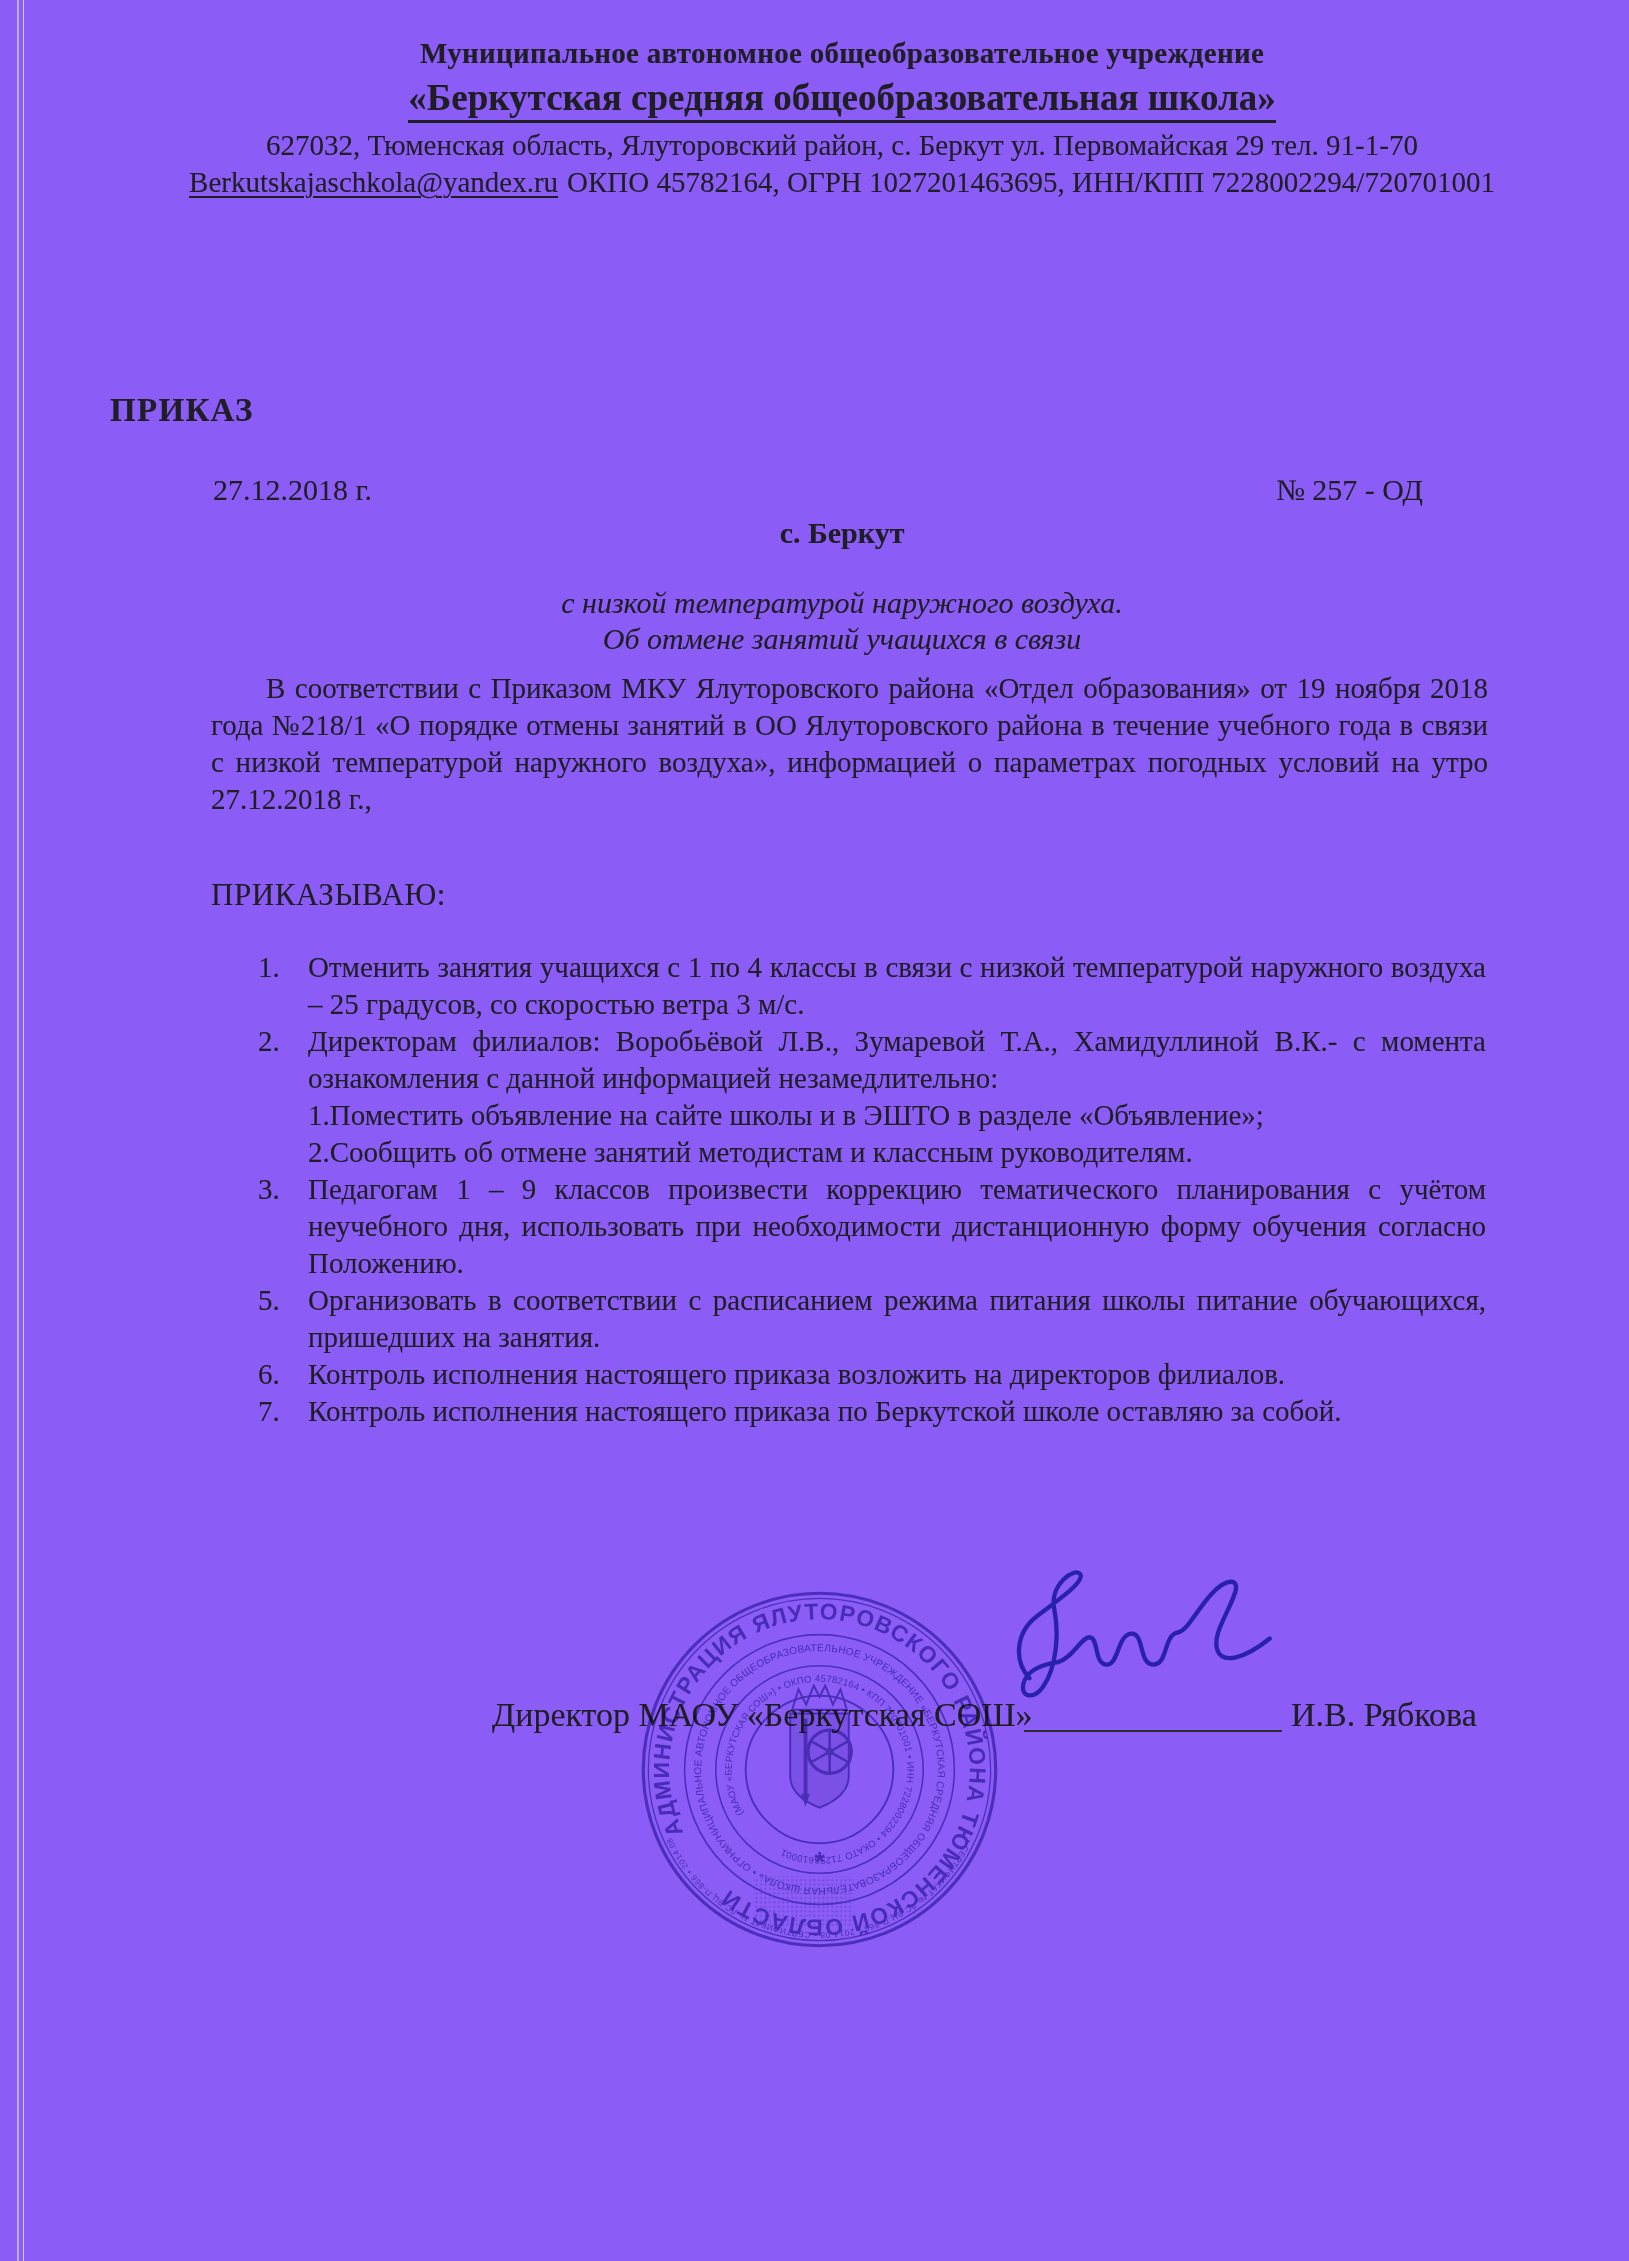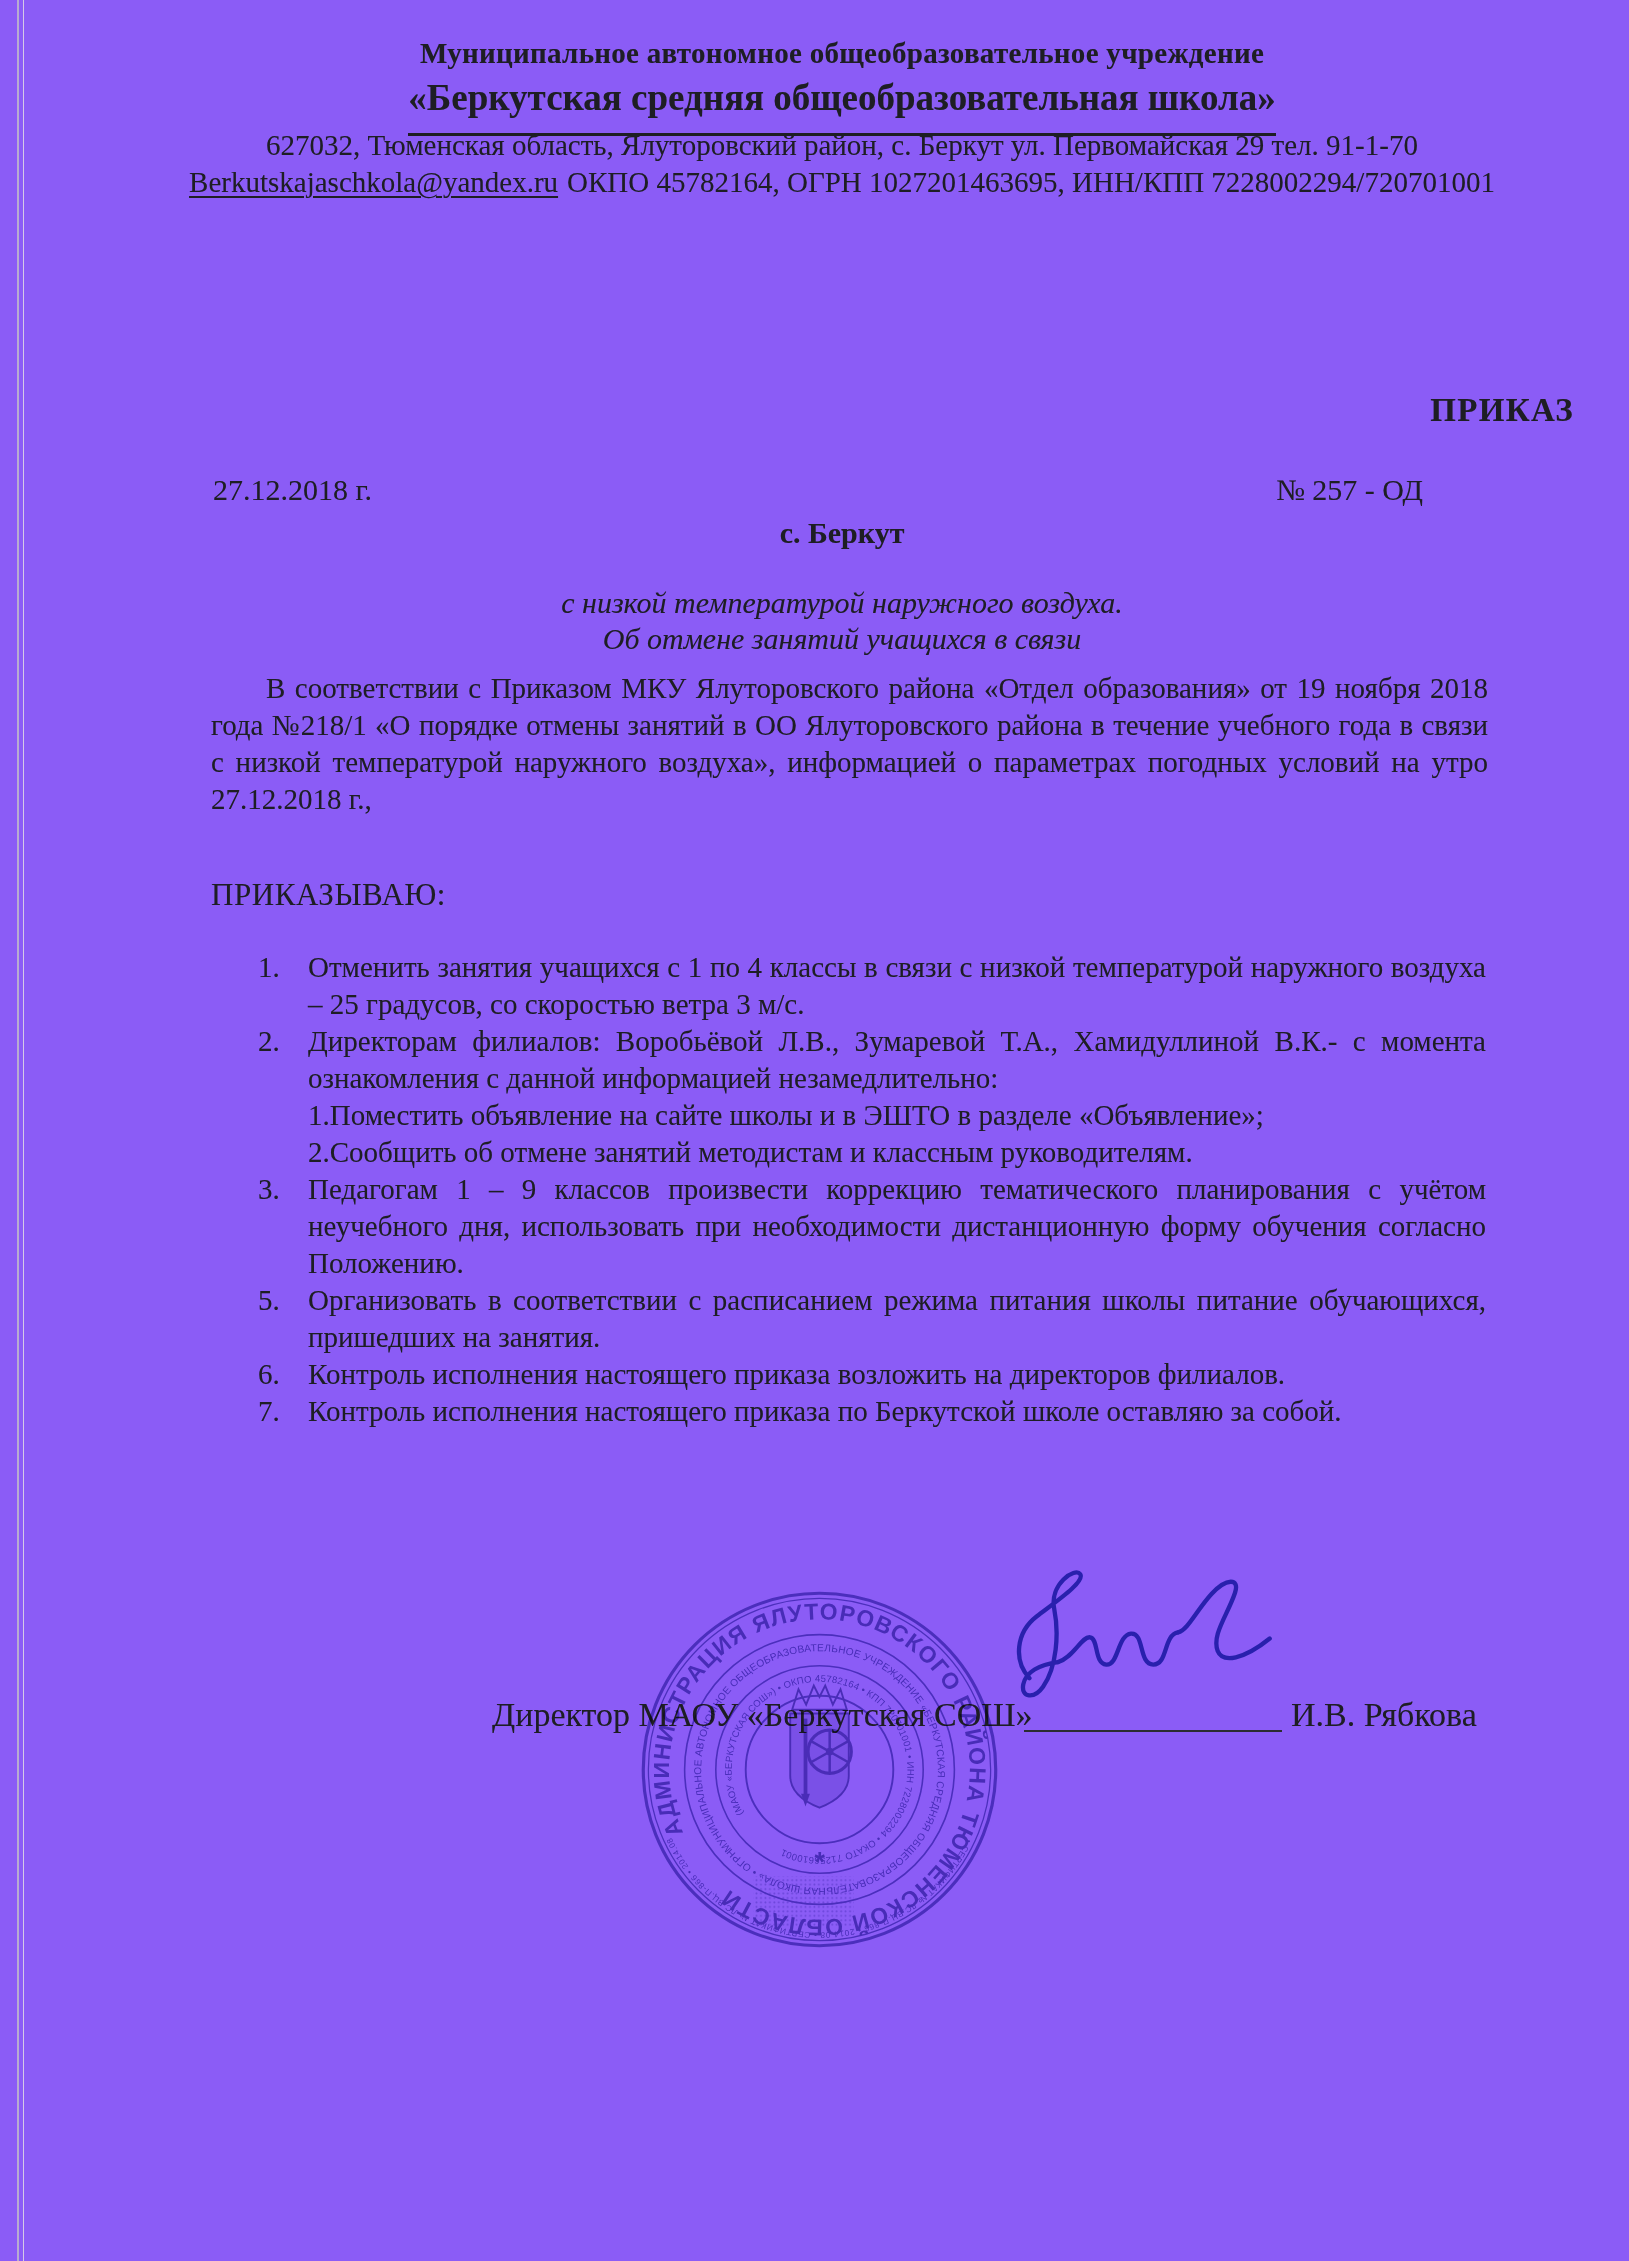--- a/index.html
+++ b/index.html
@@ -14,27 +14,27 @@
   .page *{box-sizing:border-box;}
   .soft{text-shadow:0 0 0.6px rgba(45,45,70,.35);}
   
   .scan-edge{position:absolute;left:17.4px;top:0;width:1.9px;height:100%;background:#c7c7c4;opacity:.75;}
   .scan-edge2{position:absolute;left:23px;top:0;width:0.6px;height:100%;background:#e6e6e2;opacity:.8;}
 
   
   .header{position:absolute;left:110px;top:37px;width:1464px;text-align:center;}
   .h1{font-size:29px;font-weight:bold;letter-spacing:0.3px;}
   .h2{font-size:37px;font-weight:bold;margin-top:5.8px;}
-  .h2 .u{border-bottom:3.2px solid #1e1e24;padding-bottom:15px;}
+  .h2 .u{border-bottom:3.2px solid #1e1e24;padding-bottom:2px;}
   .h3{font-size:29px;margin-top:10.3px;}
   .h4{font-size:29px;margin-top:3.9px;}
   .email{text-decoration:underline;text-decoration-thickness:1.9px;text-underline-offset:3.9px;}
   .codes{margin-left:9px;}
 
-  .title{position:absolute;left:110px;top:392px;width:1464px;text-align:right;
+  .title{position:absolute;left:110px;top:392px;width:1464px;text-align:left;
          font-size:33px;font-weight:bold;letter-spacing:1.3px;}
   .daterow{position:absolute;left:213px;top:473px;width:1210px;display:flex;
            justify-content:space-between;font-size:30px;}
   .place{position:absolute;left:110px;top:516px;width:1464px;text-align:center;
          font-size:30px;font-weight:bold;}
   .subject{position:absolute;left:110px;top:585px;width:1464px;text-align:center;
            font-style:italic;font-size:30px;line-height:36px;}
 
   .preamble{position:absolute;left:211px;top:670px;width:1277px;margin:0;
             font-size:29px;line-height:37px;text-align:justify;text-indent:55px;}

